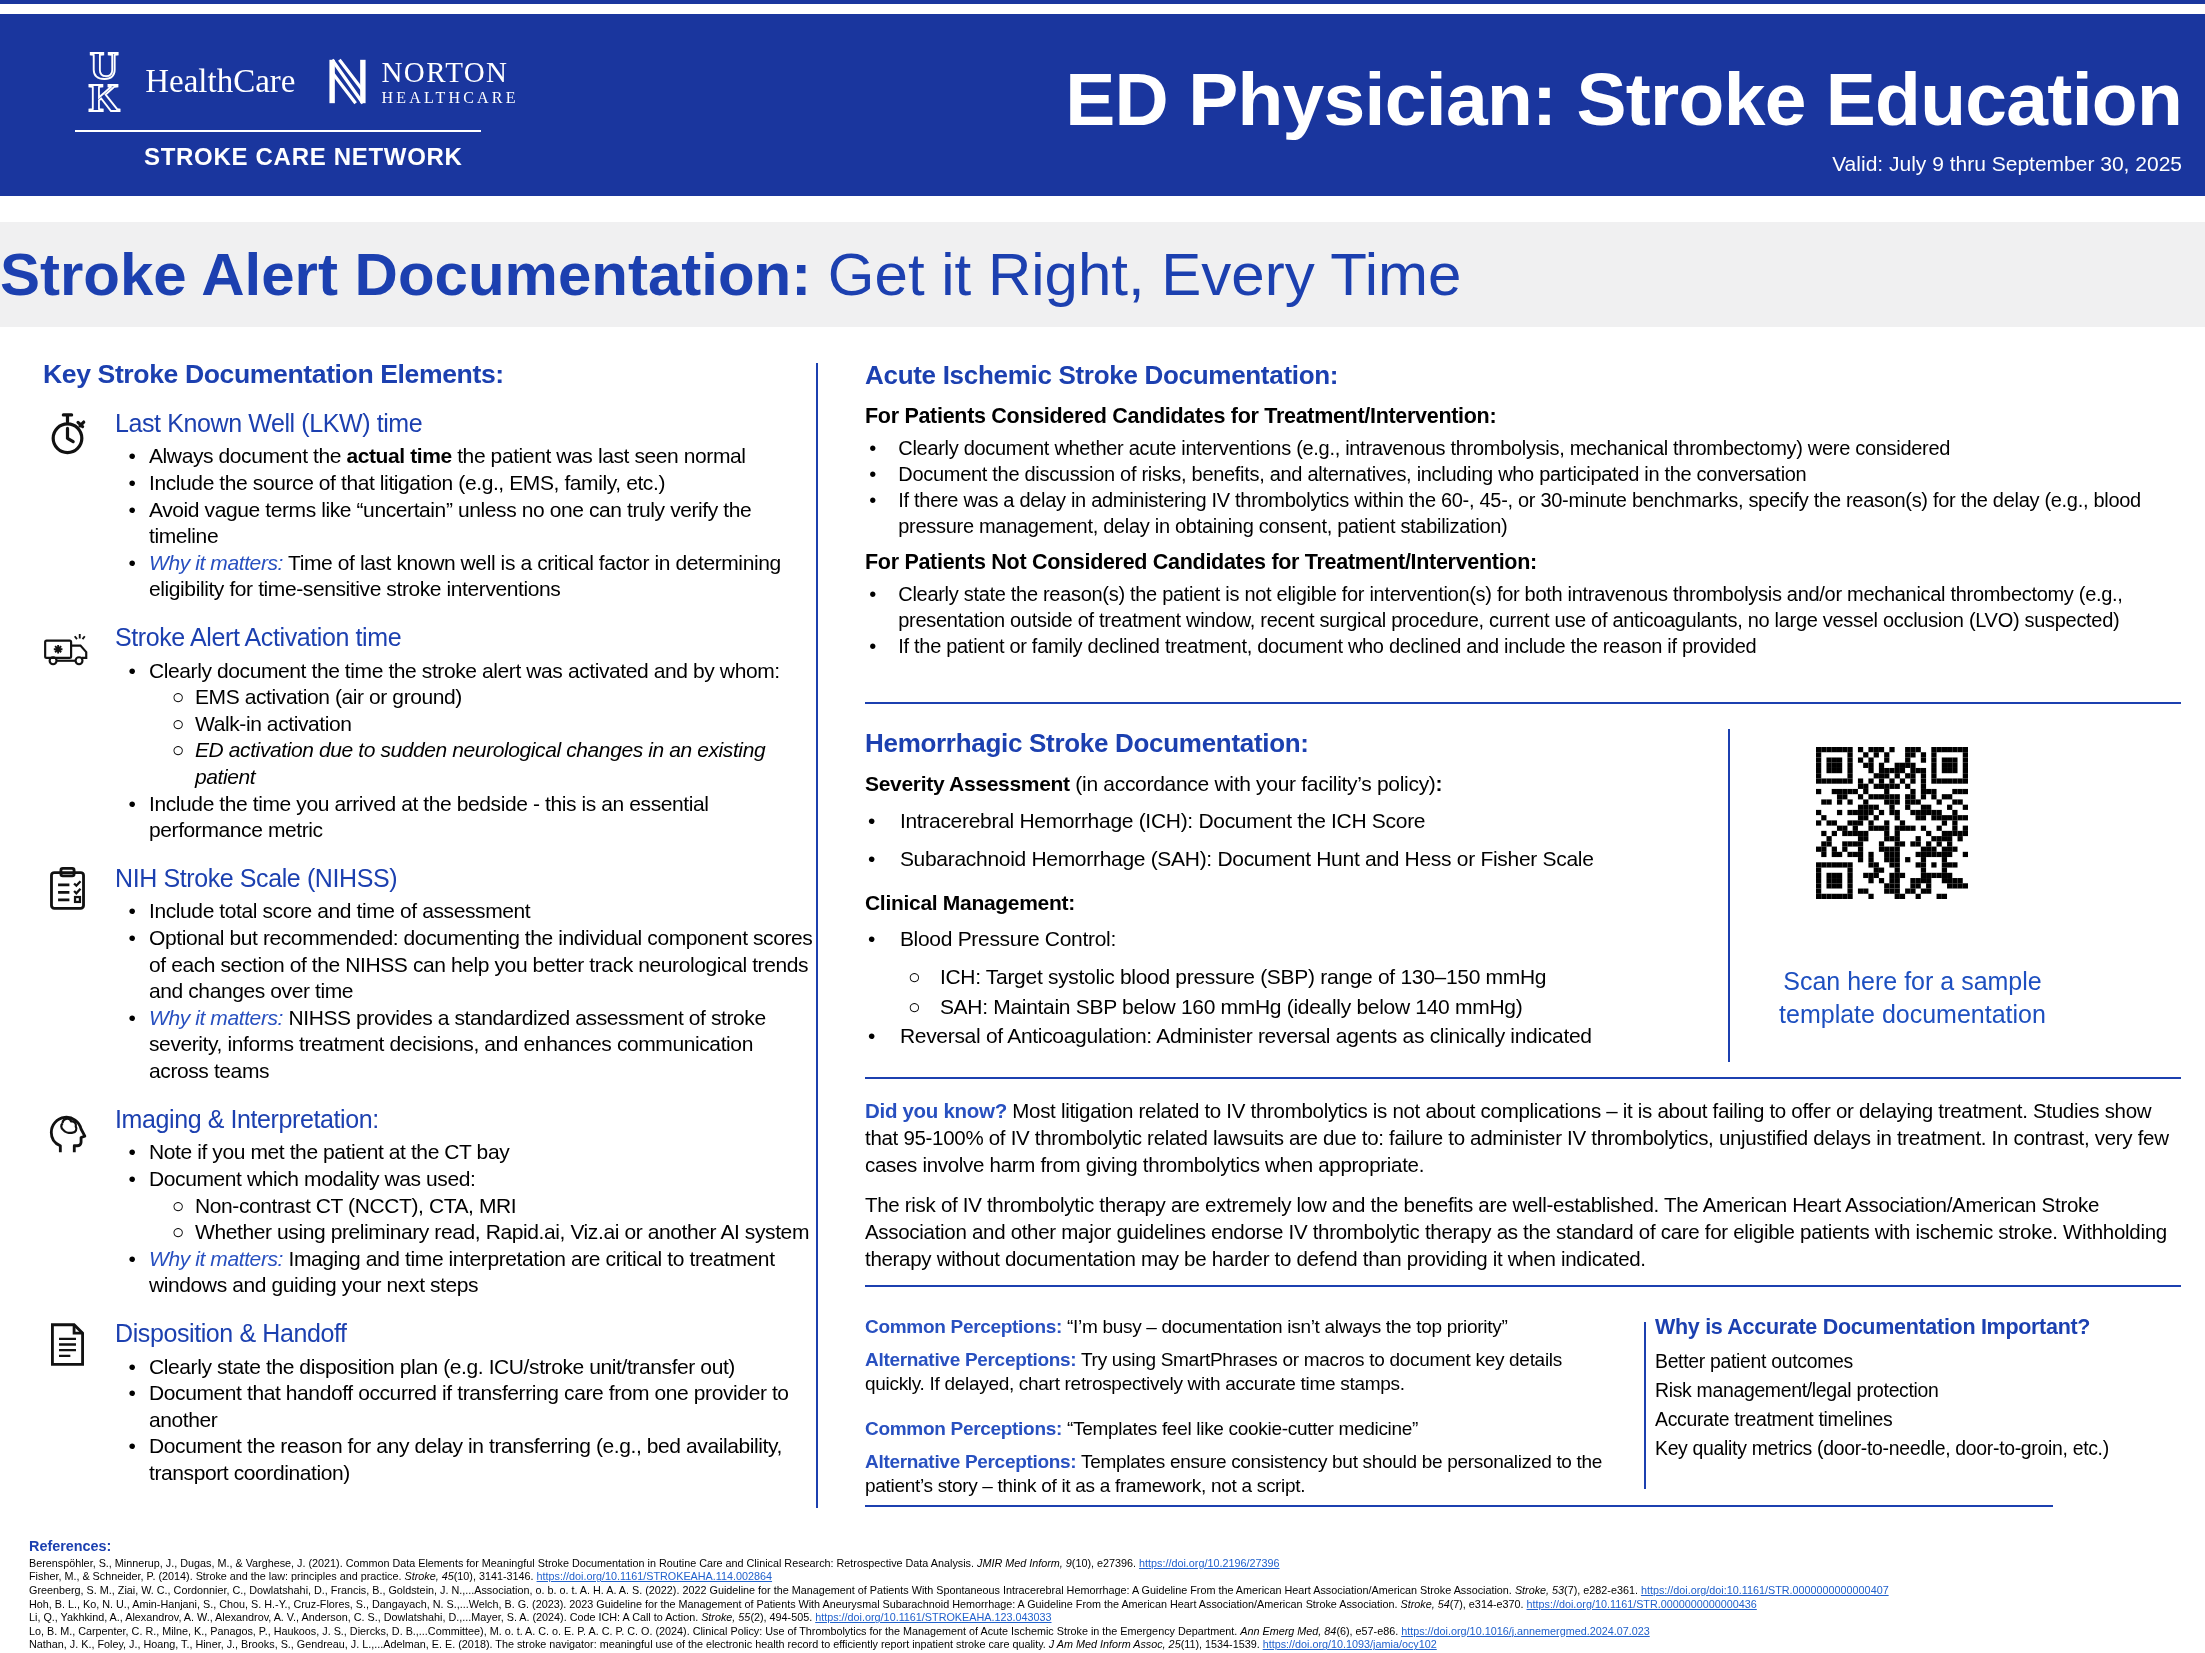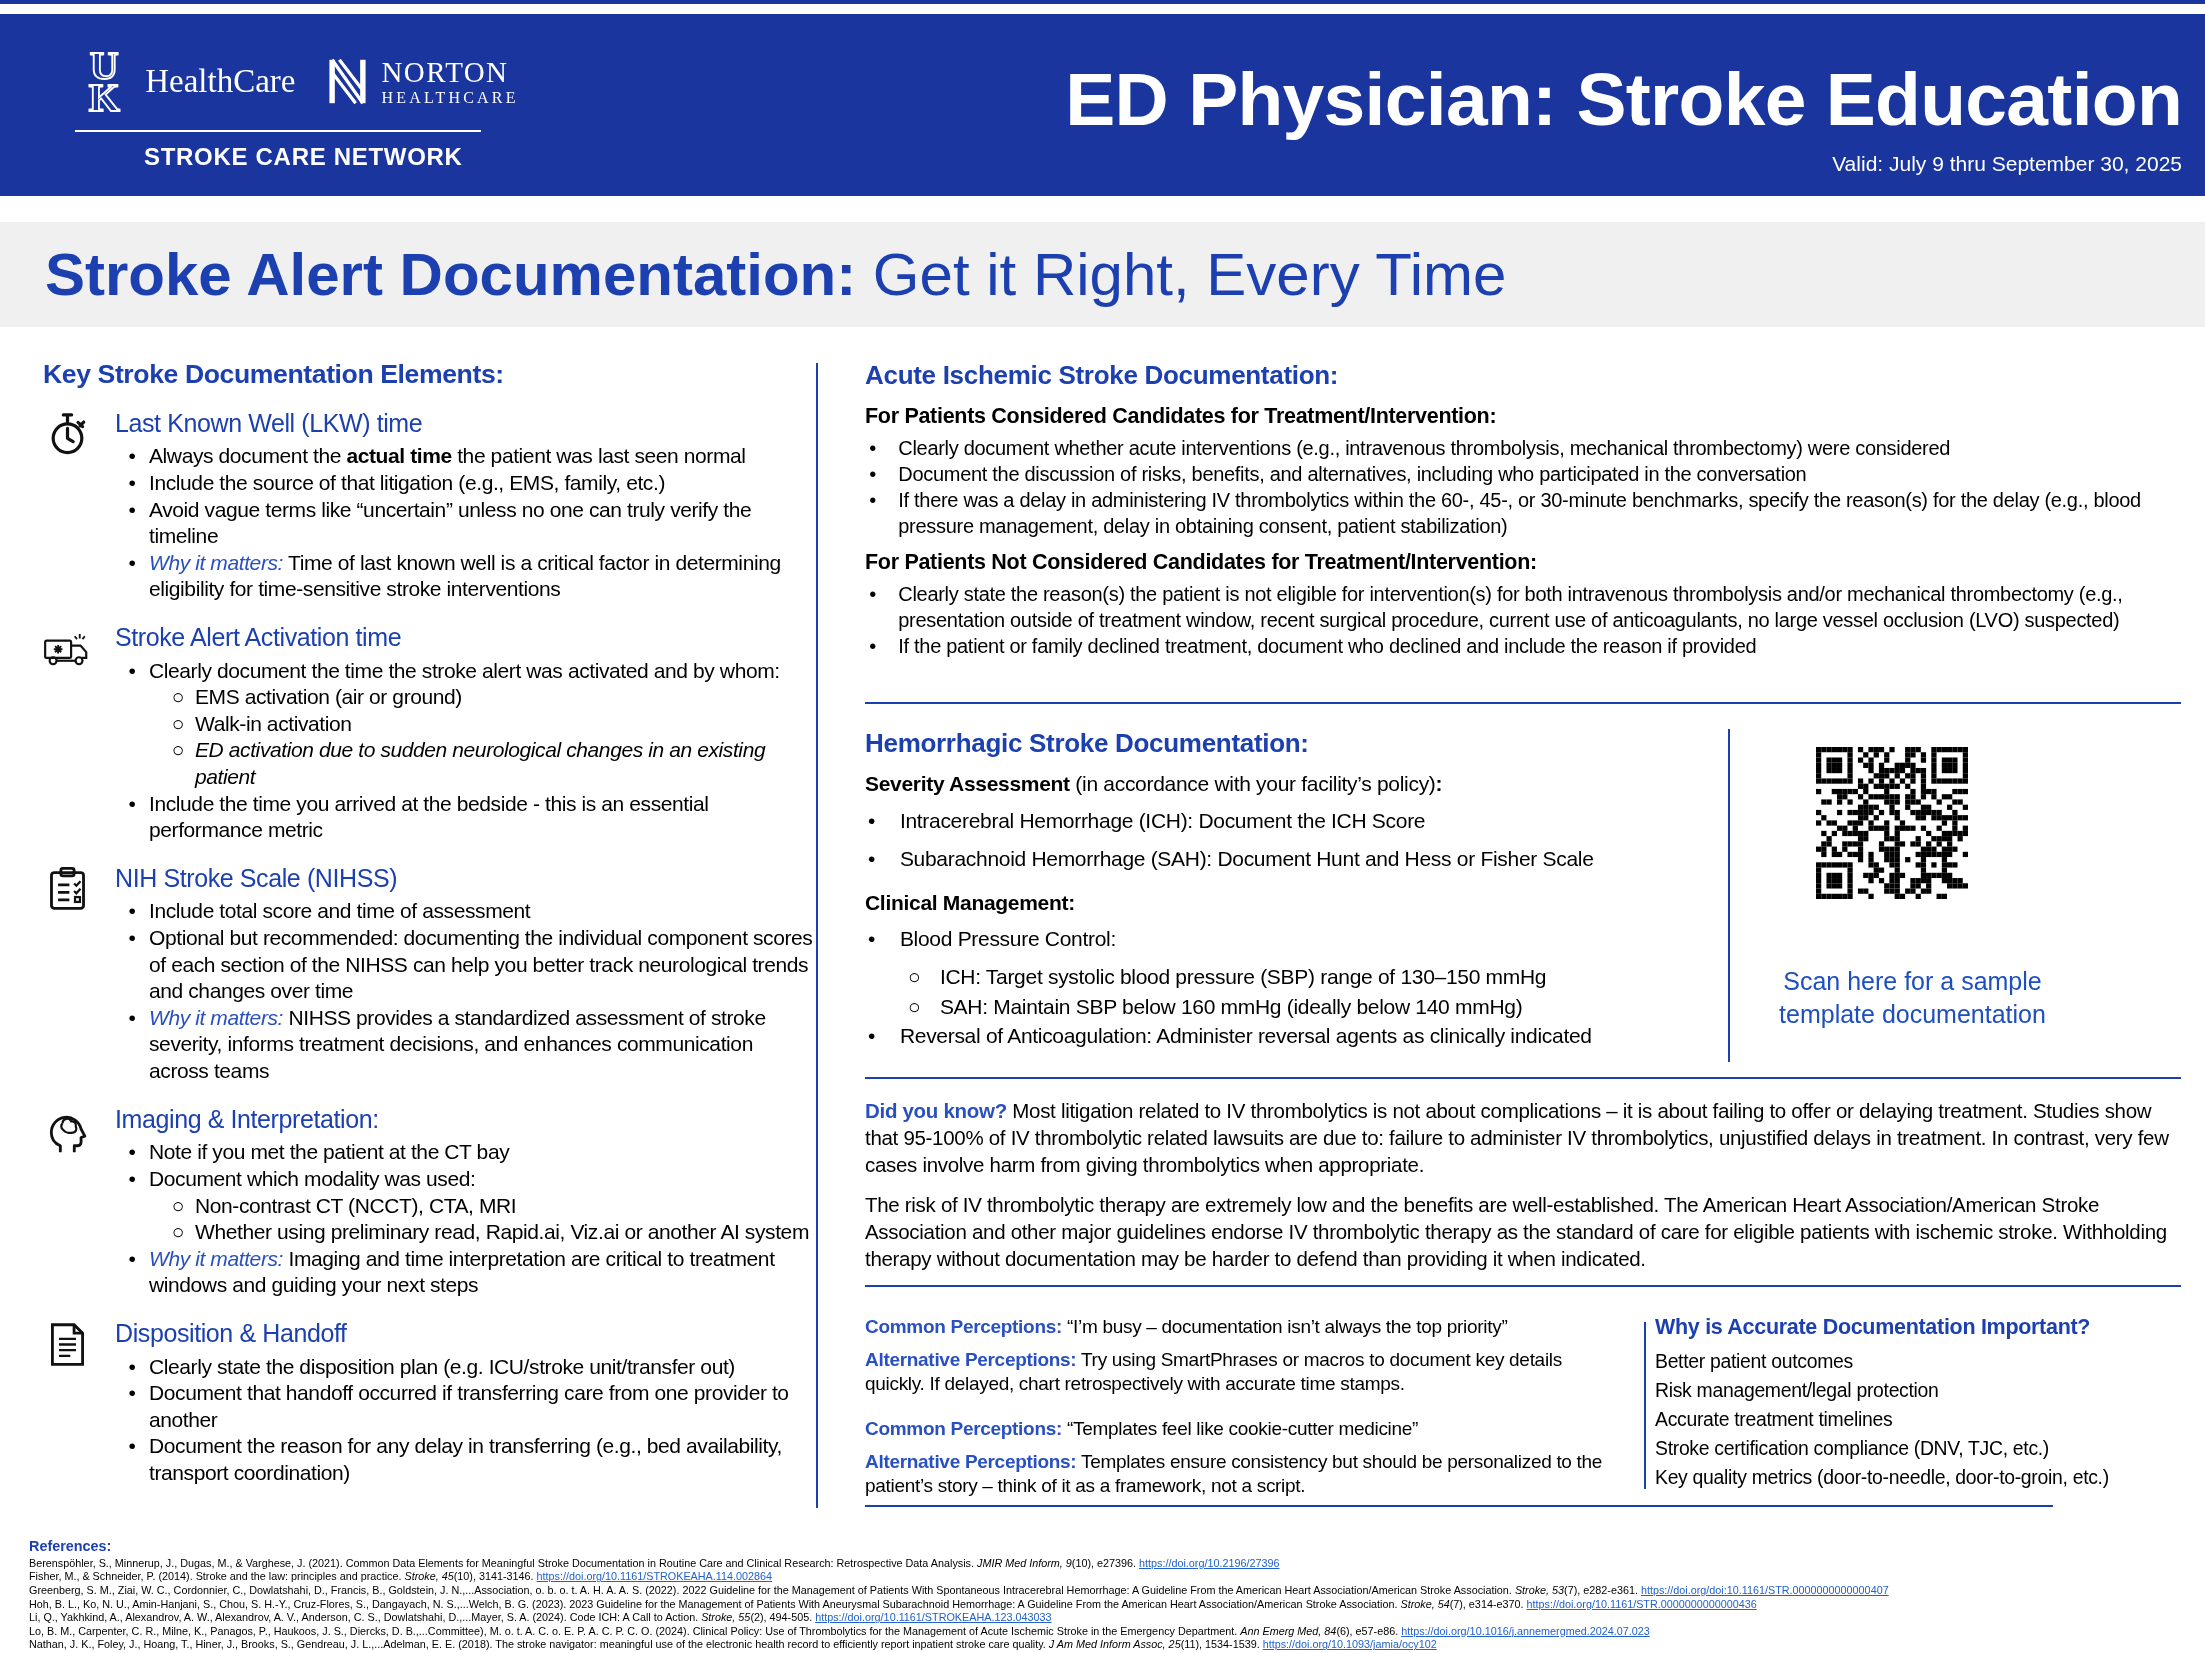--- a/index.html
+++ b/index.html
@@ -28,21 +28,21 @@
   .nwords{display:flex;flex-direction:column;line-height:1}
   .n1{font-family:"Liberation Serif",serif;font-size:29px;letter-spacing:1.4px}
   .n2{font-family:"Liberation Serif",serif;font-size:16px;letter-spacing:3.2px;margin-top:2.9px}
   .lockrule{height:2.2px;background:#fff;width:406px;margin:16px 0 0 75px}
   .network{margin:11.5px 0 0 144px;font-weight:bold;font-size:24px;letter-spacing:0.7px}
   .htitle{position:absolute;top:42px;right:23px;font-size:75px;font-weight:bold;letter-spacing:-0.7px;white-space:nowrap}
   .hvalid{position:absolute;top:138px;right:23px;font-size:21px}
 
   
   .band{position:absolute;top:222px;left:0;width:100%;height:105px;background:#f0f0f1;
-        line-height:105px;padding-left:45px;box-sizing:border-box;white-space:nowrap;color:#1c40b0;font-size:60px}
+        line-height:105px;box-sizing:border-box;white-space:nowrap;color:#1c40b0;font-size:60px}
   .band-b{font-weight:bold}
 
   
   .hdiv{position:absolute;height:2.2px;background:#1c40b0}
   .vdiv{position:absolute;width:2.2px;background:#1c40b0}
   #vdiv-main{left:816px;top:363px;height:1145px}
   #hdiv-1{left:865px;top:702px;width:1316px}
   #vdiv-hemo{left:1728px;top:729px;height:333px}
   #hdiv-2{left:865px;top:1077px;width:1316px}
   #hdiv-3{left:865px;top:1285px;width:1316px}
@@ -794,21 +794,20 @@
         <p><span class="b blue">Alternative Perceptions:</span><span> Templates ensure consistency but should be personalized to the patient’s story – think of it as a framework, not a script.</span></p>
       </div>
   </section>
 
   <section class="why">
     <h3>Why is Accurate Documentation Important?</h3>
     <div id="why-list">
         <div class="witem">Better patient outcomes</div>
         <div class="witem">Risk management/legal protection</div>
         <div class="witem">Accurate treatment timelines</div>
-        <div class="witem">Stroke certification compliance (DNV, TJC, etc.)</div>
         <div class="witem">Key quality metrics (door-to-needle, door-to-groin, etc.)</div>
       </div>
   </section>
 
   <footer class="refs">
     <div class="reflabel">References:</div>
     <div id="references-list">
         <div class="refline"><span>Berenspöhler, S., Minnerup, J., Dugas, M., &amp; Varghese, J. (2021). Common Data Elements for Meaningful Stroke Documentation in Routine Care and Clinical Research: Retrospective Data Analysis. </span><span class="i">JMIR Med Inform, 9</span><span>(10), e27396. </span><span class="link">https://doi.org/10.2196/27396</span></div>
         <div class="refline"><span>Fisher, M., &amp; Schneider, P. (2014). Stroke and the law: principles and practice. </span><span class="i">Stroke, 45</span><span>(10), 3141-3146. </span><span class="link">https://doi.org/10.1161/STROKEAHA.114.002864</span></div>
         <div class="refline"><span>Greenberg, S. M., Ziai, W. C., Cordonnier, C., Dowlatshahi, D., Francis, B., Goldstein, J. N.,...Association, o. b. o. t. A. H. A. A. S. (2022). 2022 Guideline for the Management of Patients With Spontaneous Intracerebral Hemorrhage: A Guideline From the American Heart Association/American Stroke Association. </span><span class="i">Stroke, 53</span><span>(7), e282-e361. </span><span class="link">https://doi.org/doi:10.1161/STR.0000000000000407</span></div>

